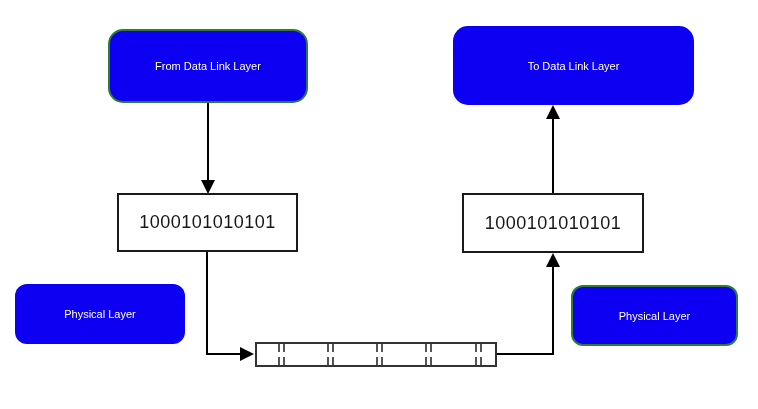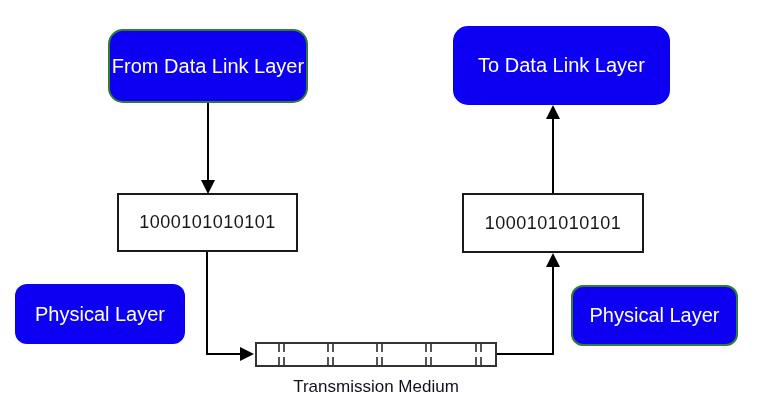--- a/index.html
+++ b/index.html
@@ -15,21 +15,21 @@
     position: absolute;
     display: flex;
     align-items: center;
     justify-content: center;
     text-align: center;
     box-sizing: border-box;
   }
   .blue-node {
     background: #0d00f2;
     color: #ffffff;
-    font-size: 20px;
+    font-size: 11px;
     border-radius: 15px;
   }
   .green-border { border: 2px solid #2e7d32; }
   .white-box {
     background: #ffffff;
     border: 2px solid #1a1a1a;
     color: #16161d;
     font-size: 18px;
     letter-spacing: 0.5px;
   }
@@ -94,21 +94,21 @@
 </style>
 </head>
 <body>
 
 <div id="canvas">
 
   <div class="node blue-node green-border" style="left:108px; top:29px; width:200px; height:74px;">
     <span>From Data Link Layer</span>
   </div>
 
-  <div class="node blue-node" style="left:453px; top:26px; width:217px; height:79px;">
+  <div class="node blue-node" style="left:453px; top:26px; width:241px; height:79px;">
     <span>To Data Link Layer</span>
   </div>
 
   <div class="node white-box" style="left:117px; top:193px; width:181px; height:59px;">
     <span>1000101010101</span>
   </div>
 
   <div class="node white-box" style="left:462px; top:193px; width:182px; height:60px;">
     <span>1000101010101</span>
   </div>
@@ -144,21 +144,20 @@
     <div class="joint" style="left:168px;">
       <div class="tick top"></div>
         <div class="tick bottom"></div>
     </div>
     <div class="joint" style="left:218px;">
       <div class="tick top"></div>
         <div class="tick bottom"></div>
     </div>
   </div>
 
-  <div id="medium-label">Transmission Medium</div>
 
   <div class="line" style="left:497px; top:353px; width:57px; height:2px;"></div>
   <div class="line" style="left:552px; top:266px; width:2px; height:89px;"></div>
   <div class="arrow arrow-up" style="left:546px; top:253px;"></div>
 
   <div class="line" style="left:552px; top:118px; width:2px; height:75px;"></div>
   <div class="arrow arrow-up" style="left:546px; top:105px;"></div>
 
 </div>
 

